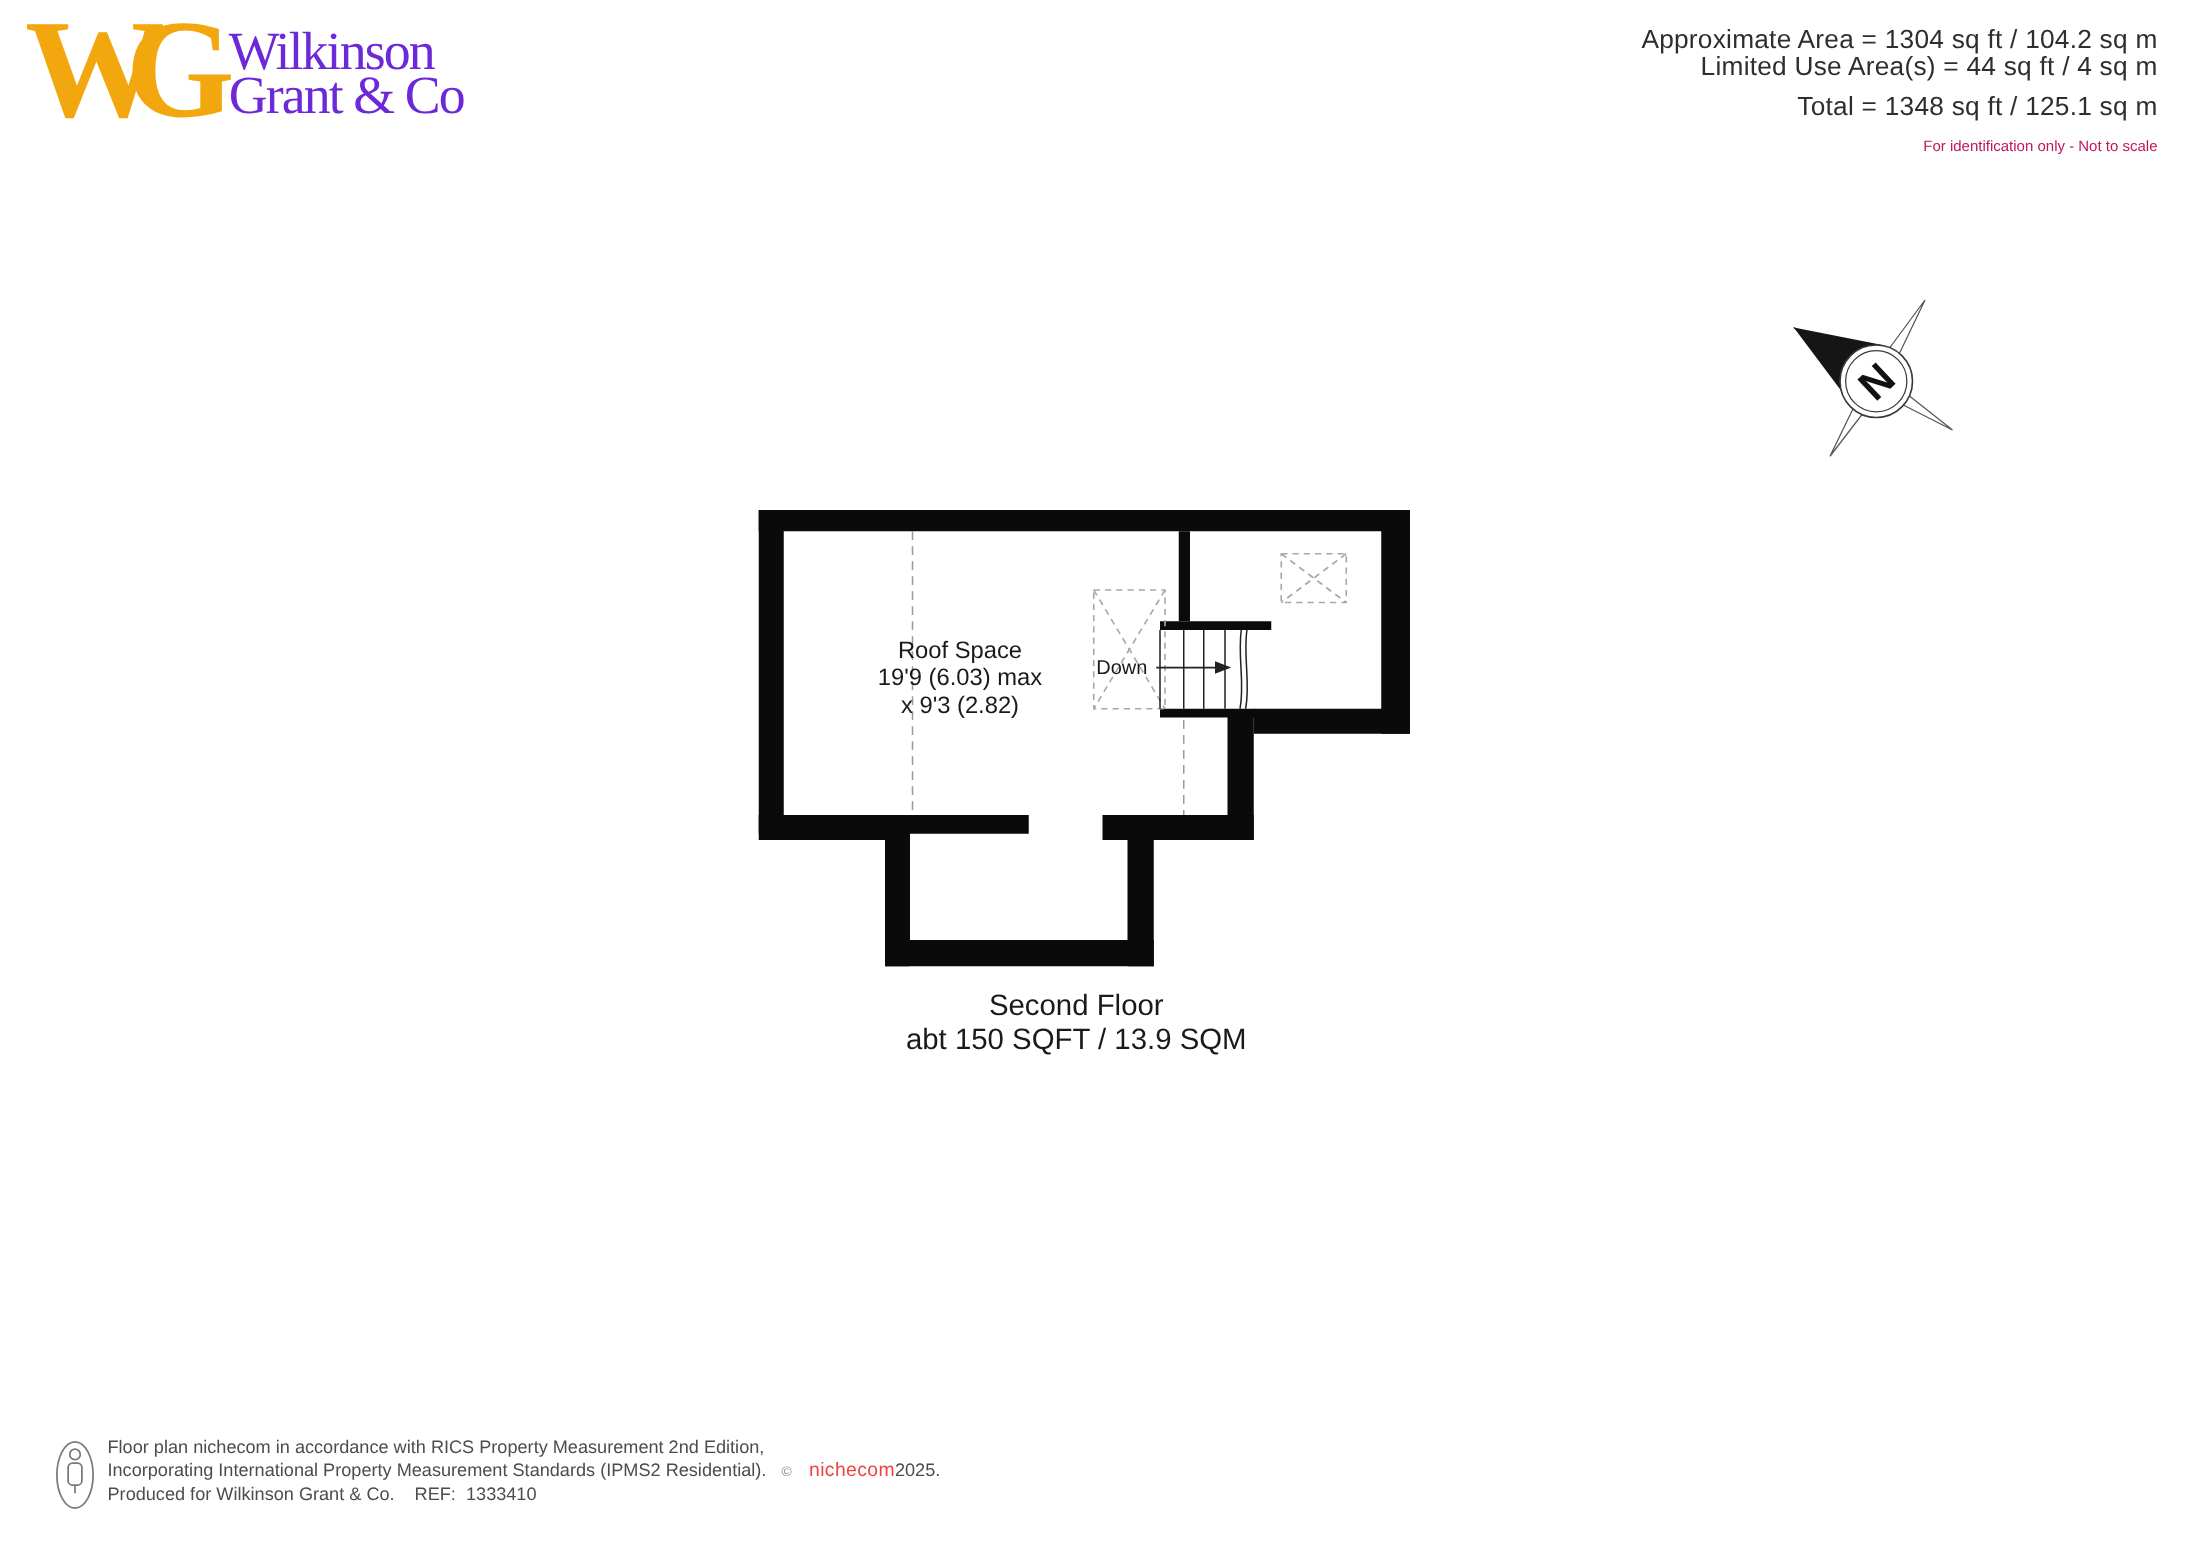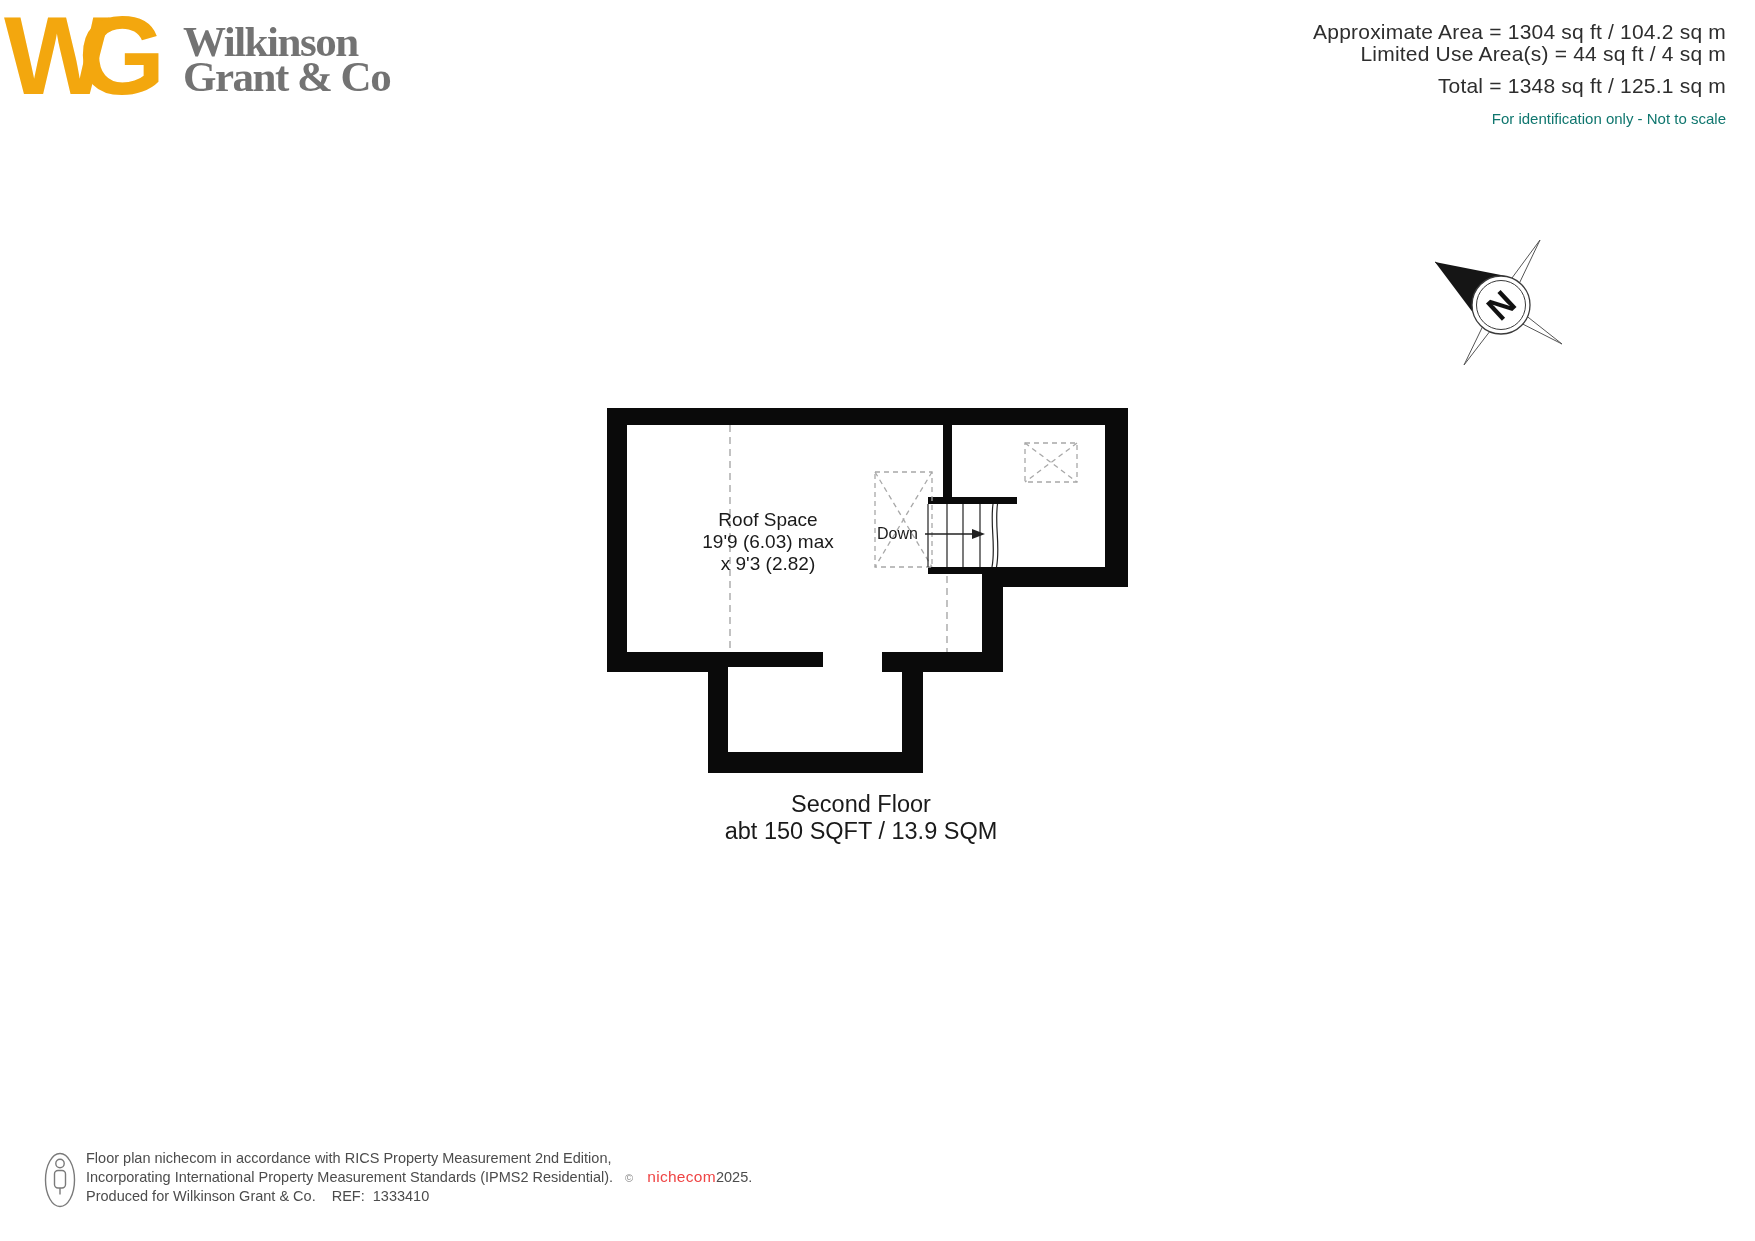--- a/index.html
+++ b/index.html
@@ -1,31 +1,31 @@
 <!DOCTYPE html>
 <html><head>
 <meta charset="utf-8">
 <style>
   html,body{margin:0;padding:0;background:#fff;}
   .page{position:relative;width:1755px;height:1241px;background:#fff;overflow:hidden;
         font-family:"Liberation Sans",sans-serif;}
 
   
-  .monogram{position:absolute;left:4px;top:0px;font-family:Liberation Sans, sans-serif;
+  .monogram{position:absolute;left:20px;top:0px;font-family:Liberation Serif, serif;
             font-weight:bold;font-size:112px;line-height:1;letter-spacing:-0.28em;
             color:#F3A70E;}
   .logo-name{position:absolute;left:183px;top:24px;font-family:"Liberation Serif",serif;
-             font-weight:bold;font-size:43px;line-height:35px;letter-spacing:-1.5px;
-             color:#737373;}
+             font-weight:normal;font-size:43px;line-height:35px;letter-spacing:-1.5px;
+             color:#6d28d9;}
 
   
   .area-summary{position:absolute;right:29px;top:21px;text-align:right;color:#2e2e2e;}
   .area-line{font-size:21px;line-height:21.5px;letter-spacing:0.2px;}
   .area-total{margin-top:11px;}
-  .area-note{margin-top:13px;font-size:15px;color:#0f766e;}
+  .area-note{margin-top:13px;font-size:12px;color:#be185d;}
 
   
   .compass{position:absolute;left:1432px;top:232px;}
   .compass-n{font-family:"Liberation Sans",sans-serif;font-weight:bold;font-size:34px;fill:#111;}
 
   
   .plan{position:absolute;left:595px;top:395px;}
   .wall{fill:#0a0a0a;}
   .dash{stroke:#999;stroke-width:1.2;stroke-dasharray:7 5;fill:none;}
   .xbox{stroke:#a8a8a8;stroke-width:1.3;stroke-dasharray:5 4;fill:none;}

